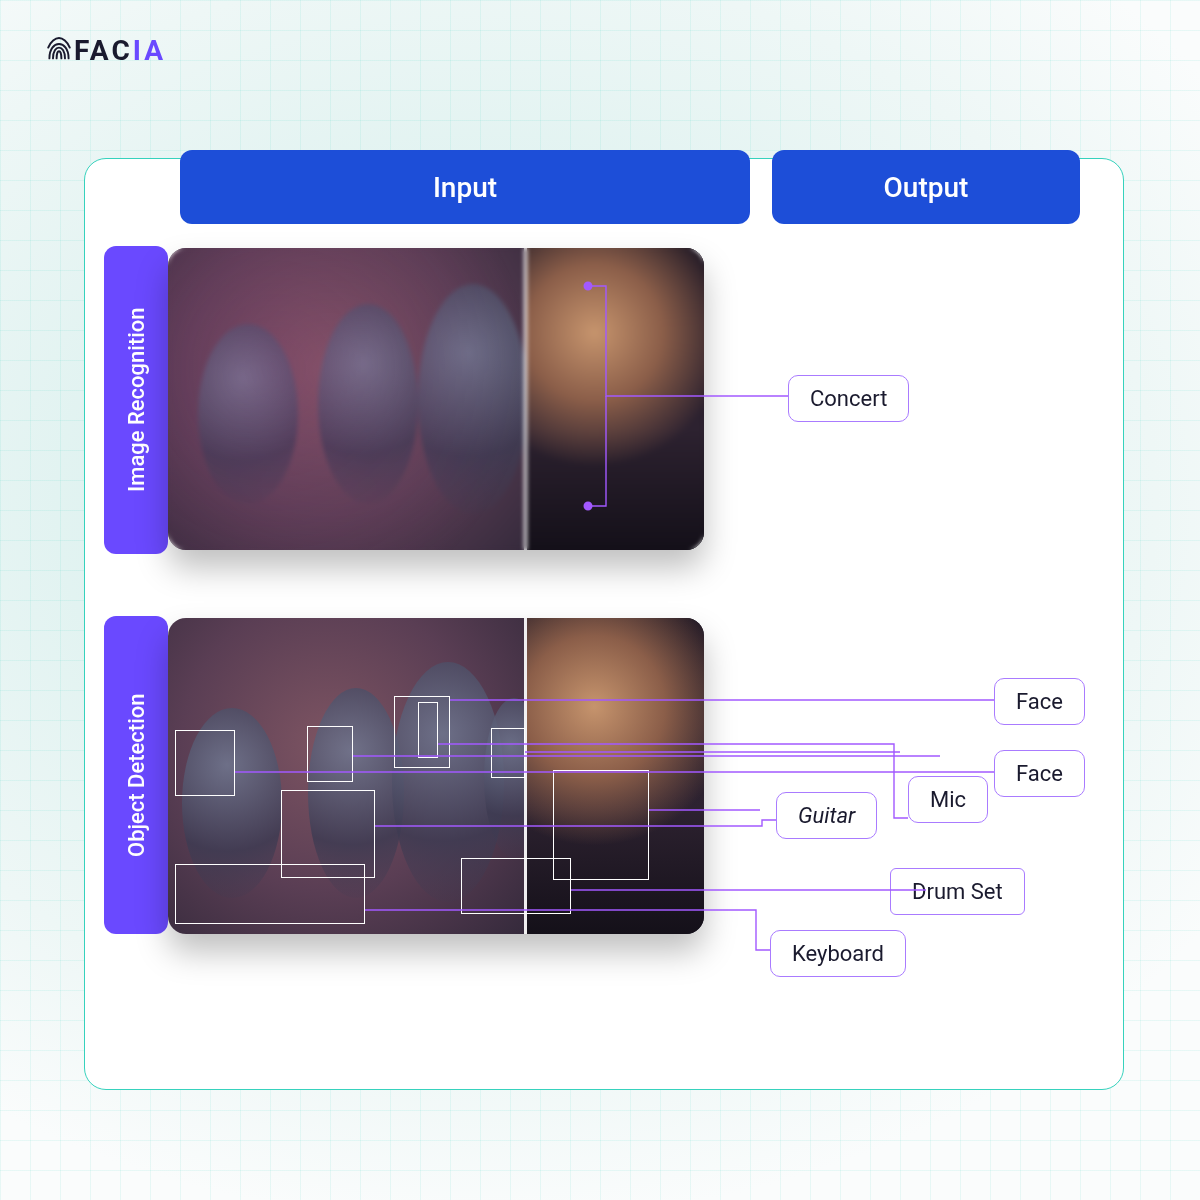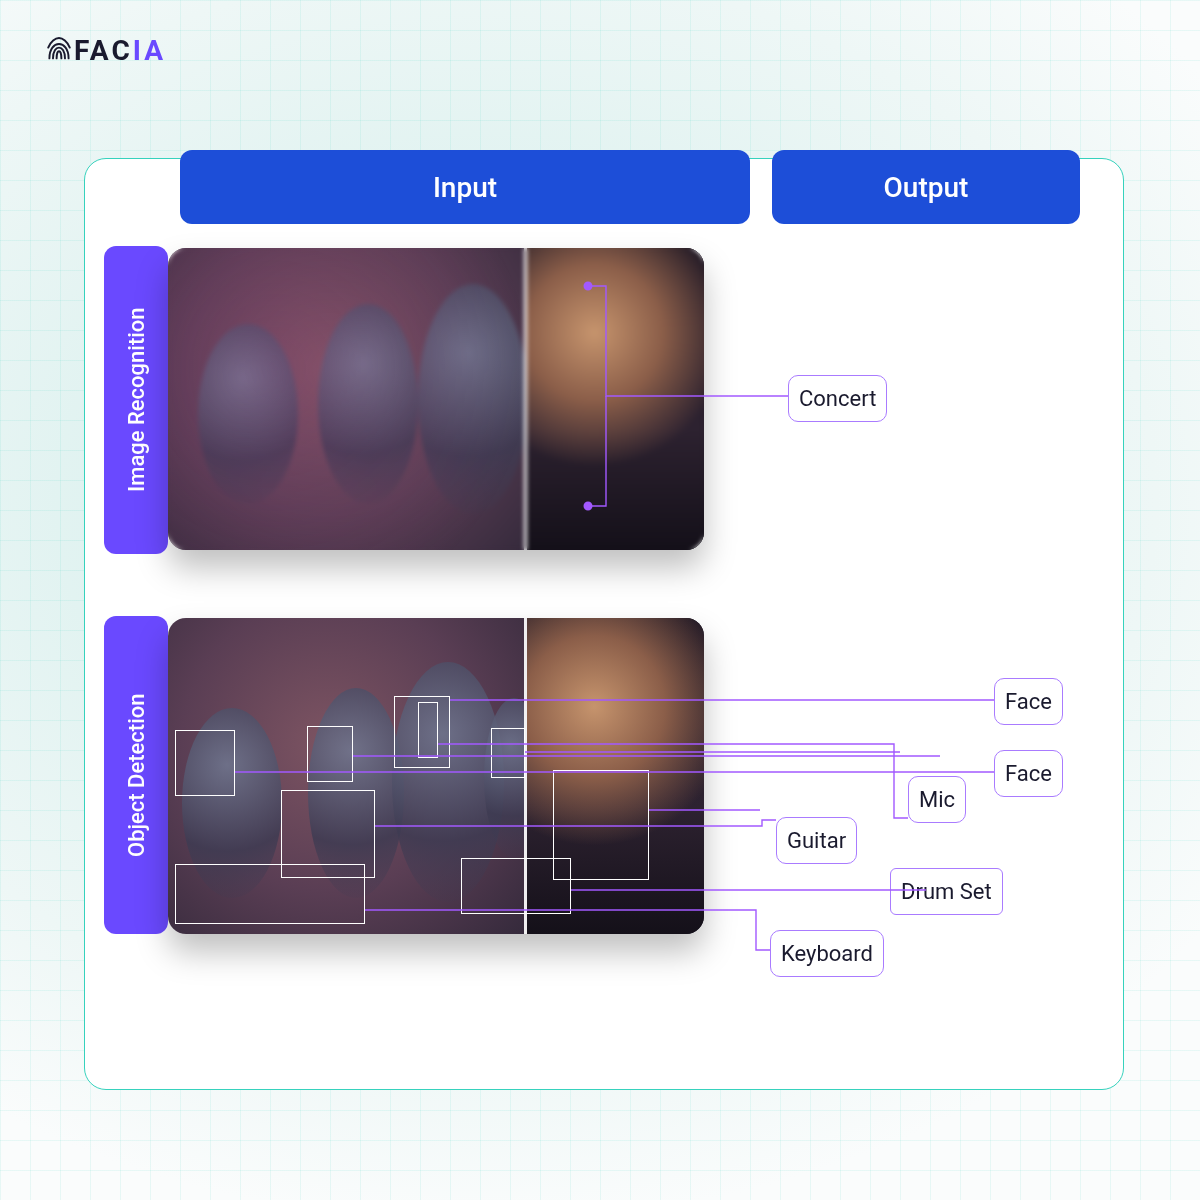--- a/index.html
+++ b/index.html
@@ -128,21 +128,21 @@
     .bb-face4 { top: 728px; left: 491px; width: 34px;  height: 50px;  }
     .bb-mic   { top: 702px; left: 418px; width: 20px;  height: 56px;  }
     .bb-gtr1  { top: 790px; left: 281px; width: 94px;  height: 88px;  }
     .bb-gtr2  { top: 770px; left: 553px; width: 96px;  height: 110px; }
     .bb-drums { top: 858px; left: 461px; width: 110px; height: 56px;  }
     .bb-keys  { top: 864px; left: 175px; width: 190px; height: 60px;  }
 
     
     .tag {
       position: absolute;
-      padding: 10px 10px;
+      padding: 10px 21px;
       font-size: 22px;
       color: #1a1a2e;
       background: #fff;
       border: 1.5px solid #a97bff;
       border-radius: 10px;
       white-space: nowrap;
     }
     .dot {
       position: absolute;
       width: 9px; height: 9px;
@@ -206,21 +206,21 @@
 <div class="bbox bb-drums"></div>
 <div class="bbox bb-keys"></div>
 
 <div class="dot" style="top:286px; left:588px;"></div>
 <div class="dot" style="top:506px; left:588px;"></div>
 
 <div class="tag" style="top:375px; left:788px;">Concert</div>
 <div class="tag" style="top:678px; left:994px;">Face</div>
 <div class="tag" style="top:750px; left:994px;">Face</div>
 <div class="tag" style="top:776px; left:908px;">Mic</div>
-<div class="tag" style="top:817px; left:776px;">Guitar</div>
+<div class="tag" style="top:792px; left:776px;font-style:italic;">Guitar</div>
 <div class="tag" style="top:868px; left:890px;border-radius:6px;">Drum Set</div>
 <div class="tag" style="top:930px; left:770px;text-align:center;">Keyboard</div>
 
 <svg class="wires">
 
   <path class="wire" d="M588 286 L606 286 L606 396 L788 396"></path>
   <path class="wire" d="M588 506 L606 506 L606 396"></path>
 
   <path class="wire" d="M450 700 L980 700 L980 700 L994 700"></path>
 

